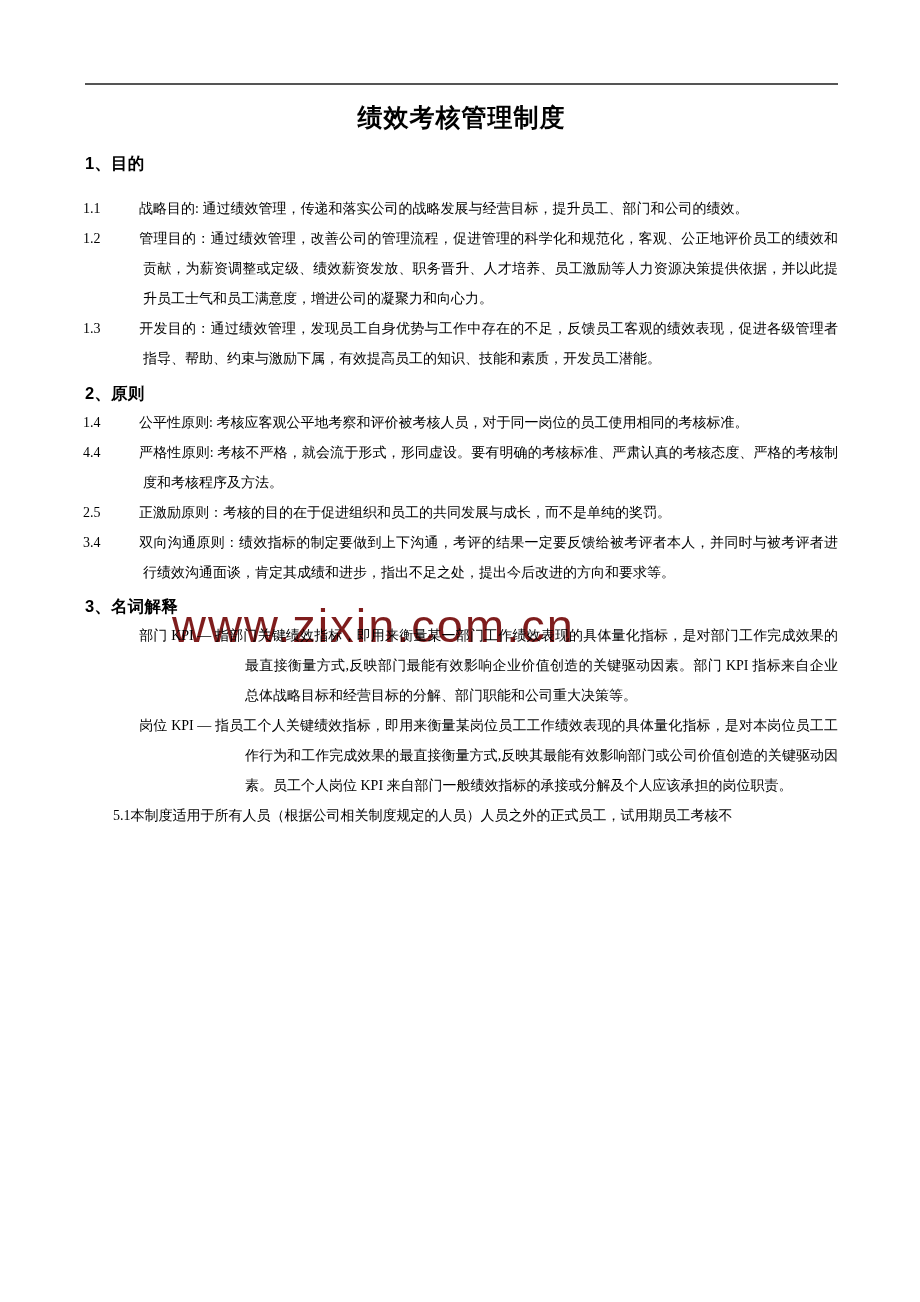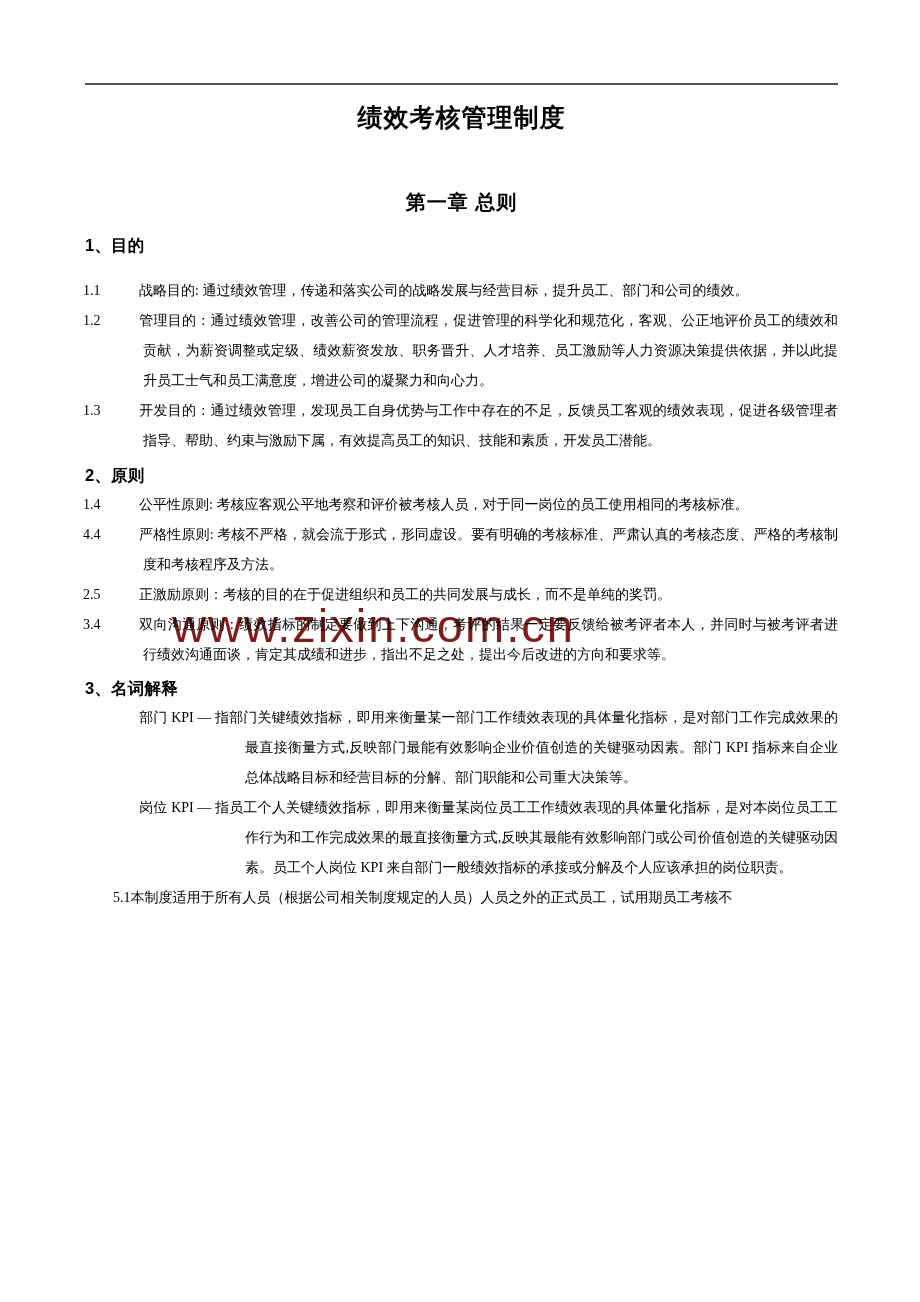--- a/index.html
+++ b/index.html
@@ -134,21 +134,20 @@
 
 <div class="page">
 
   <div class="watermark">www.zixin.com.cn</div>
 
   <div class="header-rule"></div>
 
   <div class="content">
 
     <div class="doc-title">绩效考核管理制度</div>
-    <div class="chapter-title">第一章 总则</div>
 
     <div class="section-heading sec-1">1、目的</div>
     <div class="clause hang first-extra">
       <span class="num">1.1 </span><span>战略目的: 通过绩效管理，传递和落实公司的战略发展与经营目标，提升员工、部门和公司的绩效。</span>
     </div>
     <div class="clause hang">
       <span class="num">1.2 </span><span>管理目的：通过绩效管理，改善公司的管理流程，促进管理的科学化和规范化，客观、公正地评价员工的绩效和贡献，为薪资调整或定级、绩效薪资发放、职务晋升、人才培养、员工激励等人力资源决策提供依据，并以此提升员工士气和员工满意度，增进公司的凝聚力和向心力。</span>
     </div>
     <div class="clause hang">
       <span class="num">1.3 </span><span>开发目的：通过绩效管理，发现员工自身优势与工作中存在的不足，反馈员工客观的绩效表现，促进各级管理者指导、帮助、约束与激励下属，有效提高员工的知识、技能和素质，开发员工潜能。</span>

